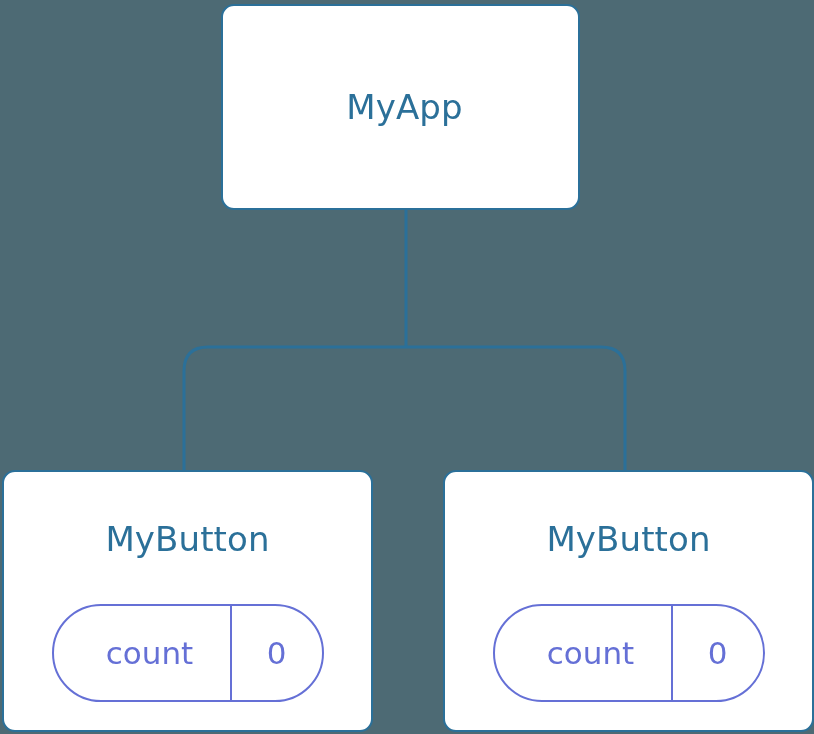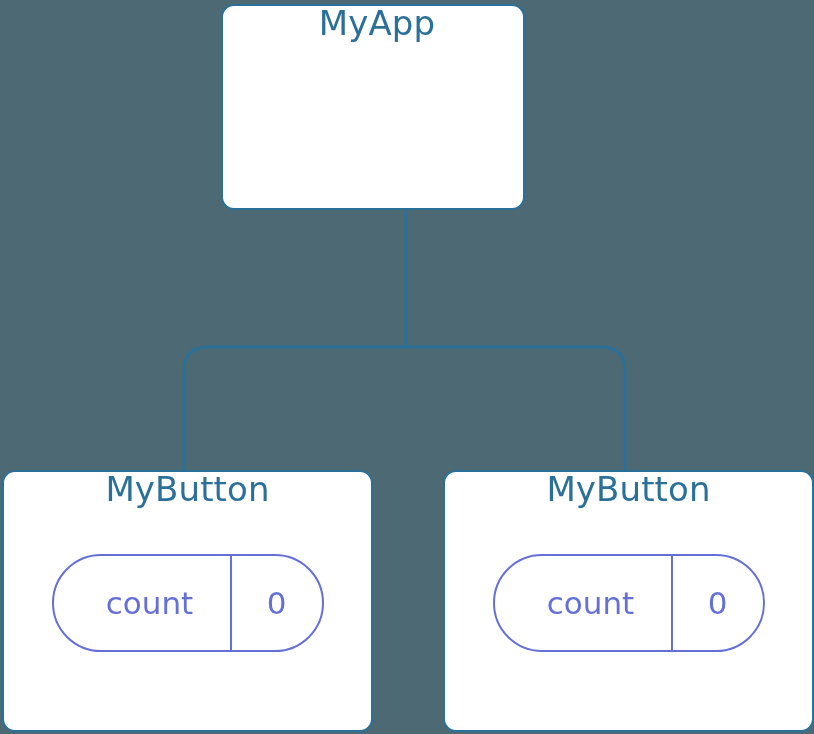--- a/index.html
+++ b/index.html
@@ -50,37 +50,38 @@
     font-size: 34px;
     line-height: 1;
     letter-spacing: 0.1px;
     white-space: nowrap;
   }
 
   
   #node-root {
     left: 221px;
     top: 4px;
-    width: 304px;
+    width: 359px;
     height: 206px;
-    justify-content: flex-start;
+    justify-content: center;
     padding-left: 8px;
   }
 
   
   .node-leaf {
     top: 470px;
     width: 371px;
     height: 262px;
     justify-content: flex-start;
   }
   #node-child-0 { left: 2px; }
   #node-child-1 { left: 443px; }
 
   .node-leaf .node-title {
+    margin-top: 50px;
   }
 
   
   .pill {
     margin-top: 48px;
     height: 98px;
     border: 2.2px solid #6570d6;
     border-radius: 49px;
     box-sizing: border-box;
     background: #ffffff;

